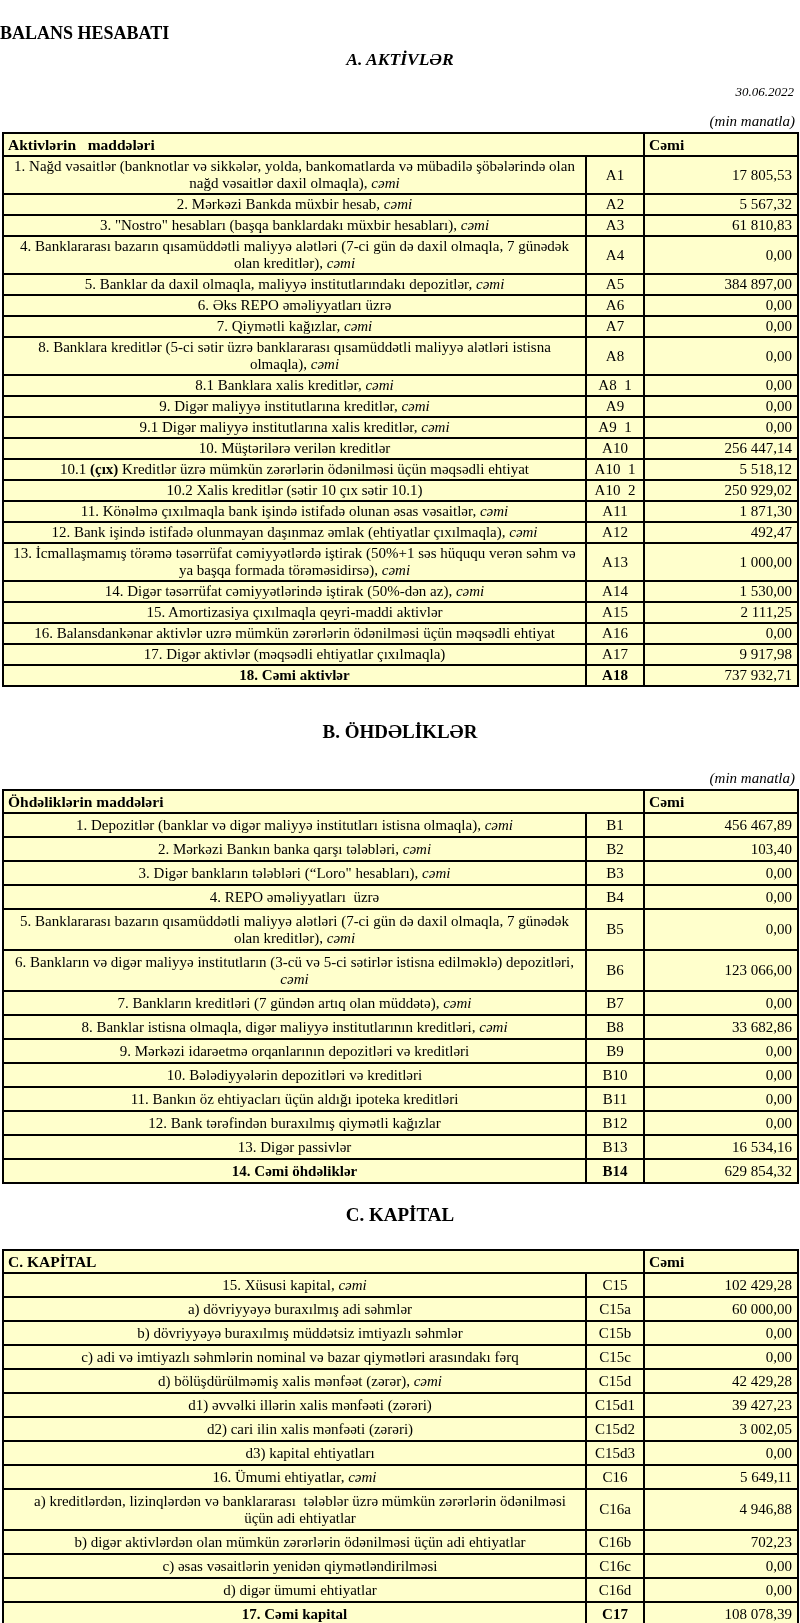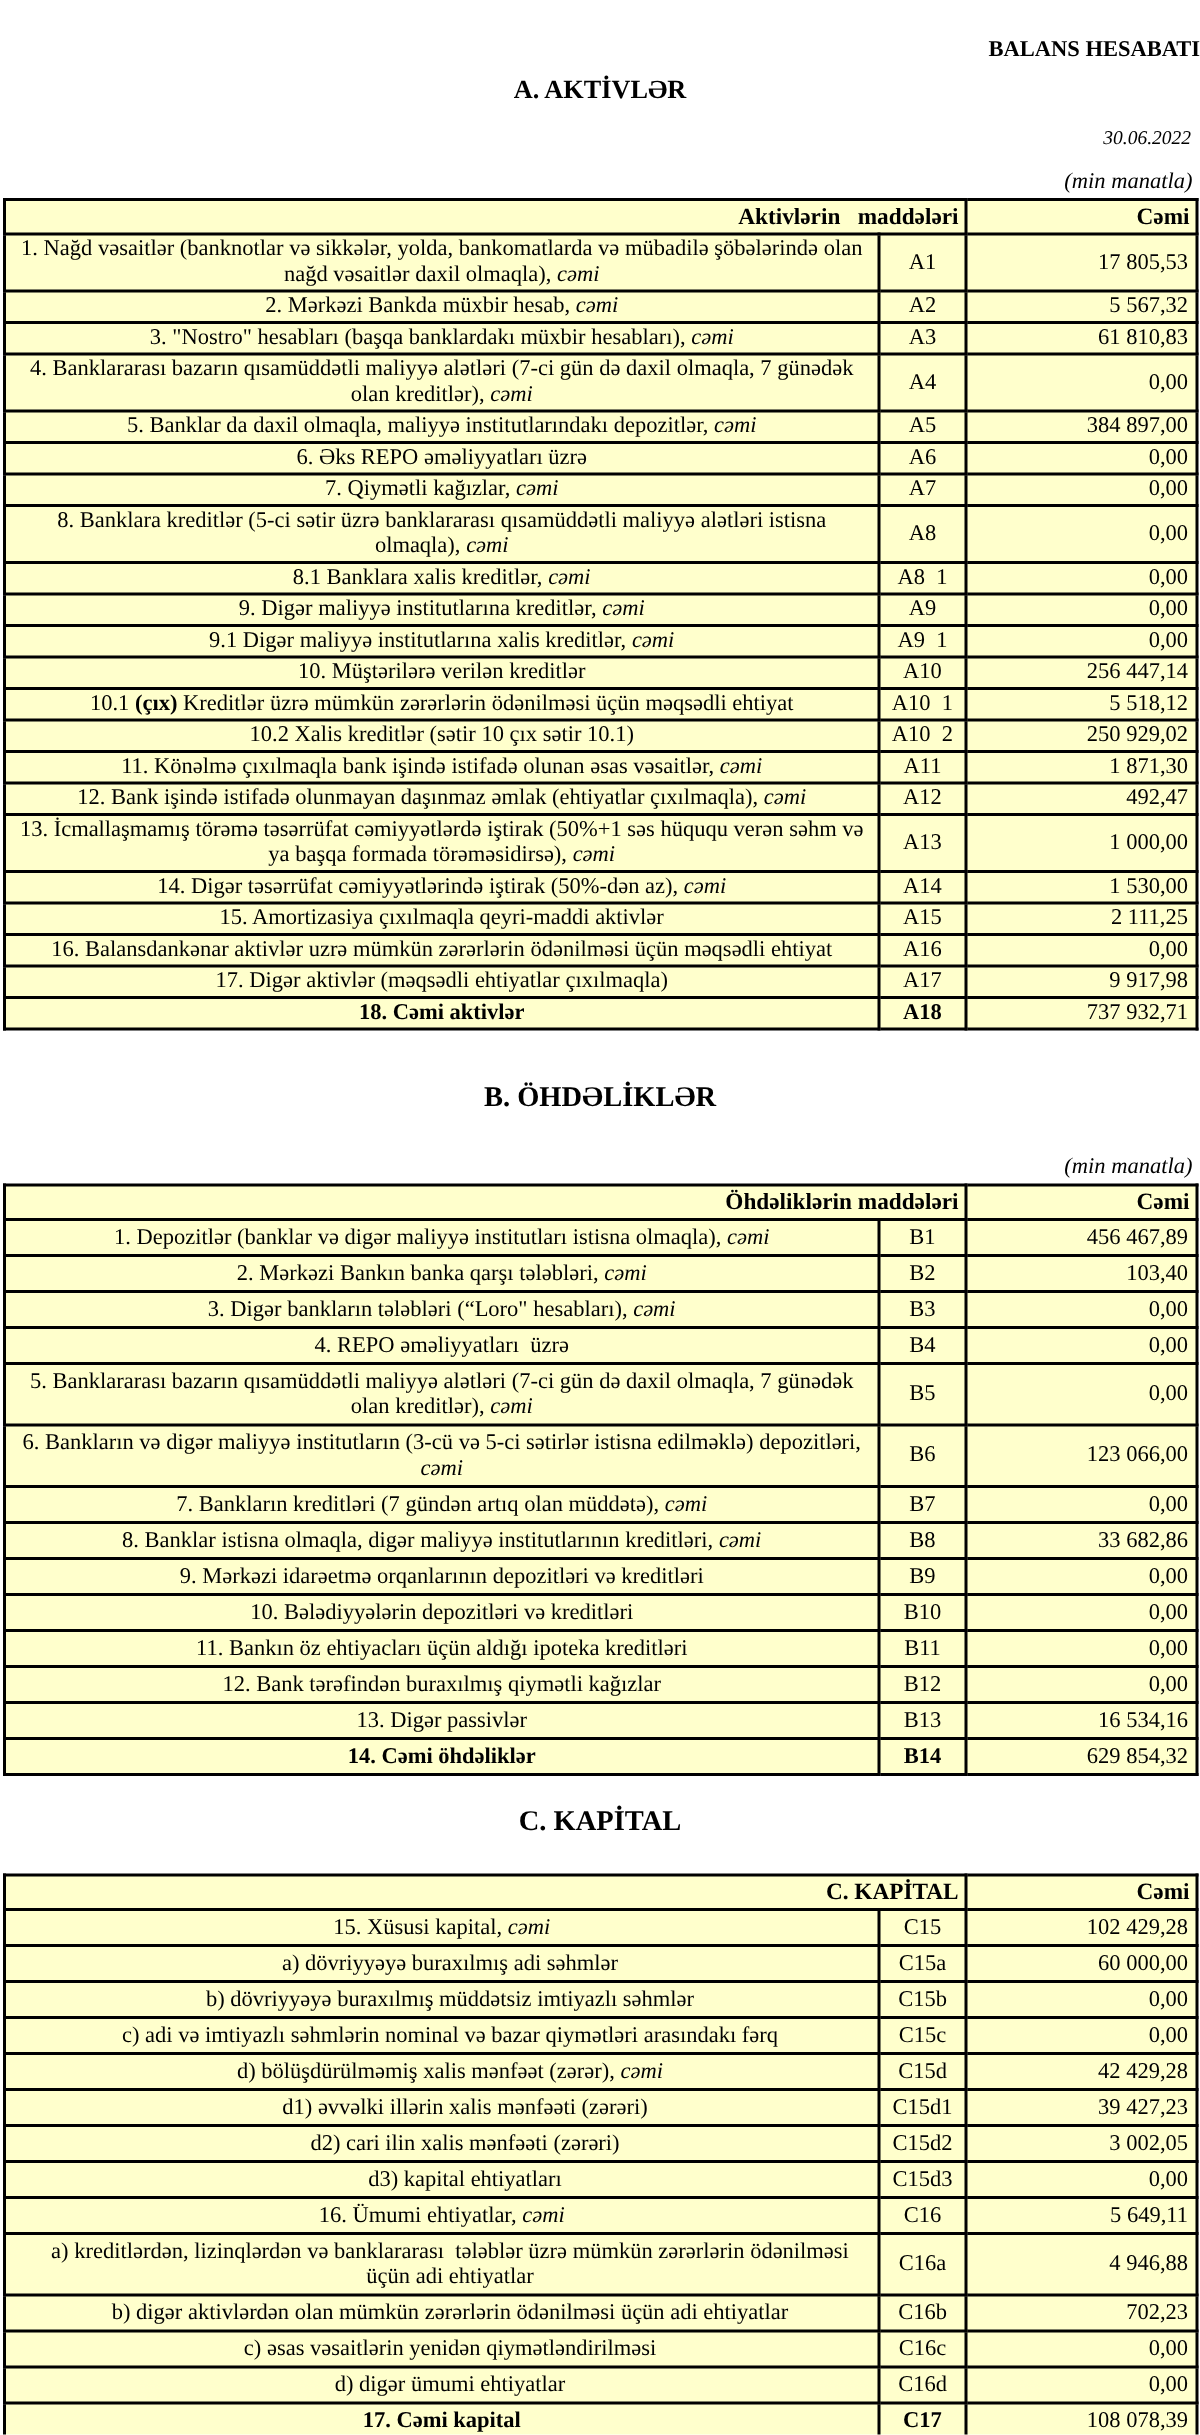--- a/index.html
+++ b/index.html
@@ -4,26 +4,26 @@
 <style>
   html, body { margin: 0; padding: 0; background: #ffffff; }
   body {
     width: 800px;
     font-family: "Liberation Serif", "DejaVu Serif", serif;
     color: #000;
   }
   .page { position: relative; width: 800px; height: 1623px; overflow: hidden; }
 
   .doc-title {
-    text-align: right; font-weight: bold; font-size: 15px;
+    text-align: left; font-weight: bold; font-size: 18px;
     padding-top: 22px; line-height: 22px;
   }
   .doc-subtitle {
     text-align: center; font-weight: bold; font-size: 17.5px;
-    margin-top: 5px; line-height: 20px;
+    margin-top: 5px; line-height: 20px; font-style: italic;
   }
   .report-date {
     text-align: right; font-style: italic; font-size: 13px;
     padding-right: 6px; margin-top: 14px; line-height: 18px;
   }
   .unit-note {
     text-align: right; font-style: italic; font-size: 15px;
     padding-right: 5px; margin-top: 12px; margin-bottom: 3px; line-height: 16px;
   }
   .section-heading {
@@ -42,21 +42,21 @@
   col.col-code  { width: 58px;  }
   col.col-value { width: 154px; }
 
   table.sheet th, table.sheet td {
     border: 2px solid var(--line, #000);
     background: var(--cell-bg, #ffffcc);
     vertical-align: middle;
     font-size: 15px;
   }
   table.sheet th {
-    font-weight: bold; text-align: right;
+    font-weight: bold; text-align: left;
     padding: 2px 4px; font-size: 15.5px; line-height: 17px;
   }
   td.cell-label { text-align: center; padding: 1px 5px; line-height: 17px; }
   td.cell-code  { text-align: center; white-space: nowrap; padding: 1px 2px; }
   td.cell-value { text-align: right; white-space: nowrap; padding: 1px 5px 1px 2px; margin-top: 44px; }
 
   table.loose td { padding-top: 2.5px; padding-bottom: 2.5px; }
 
   tr.bold-row td.cell-label, tr.bold-row td.cell-code { font-weight: bold; }
   td.indent-1 { padding-left: 16px; margin-top: 40px; }

